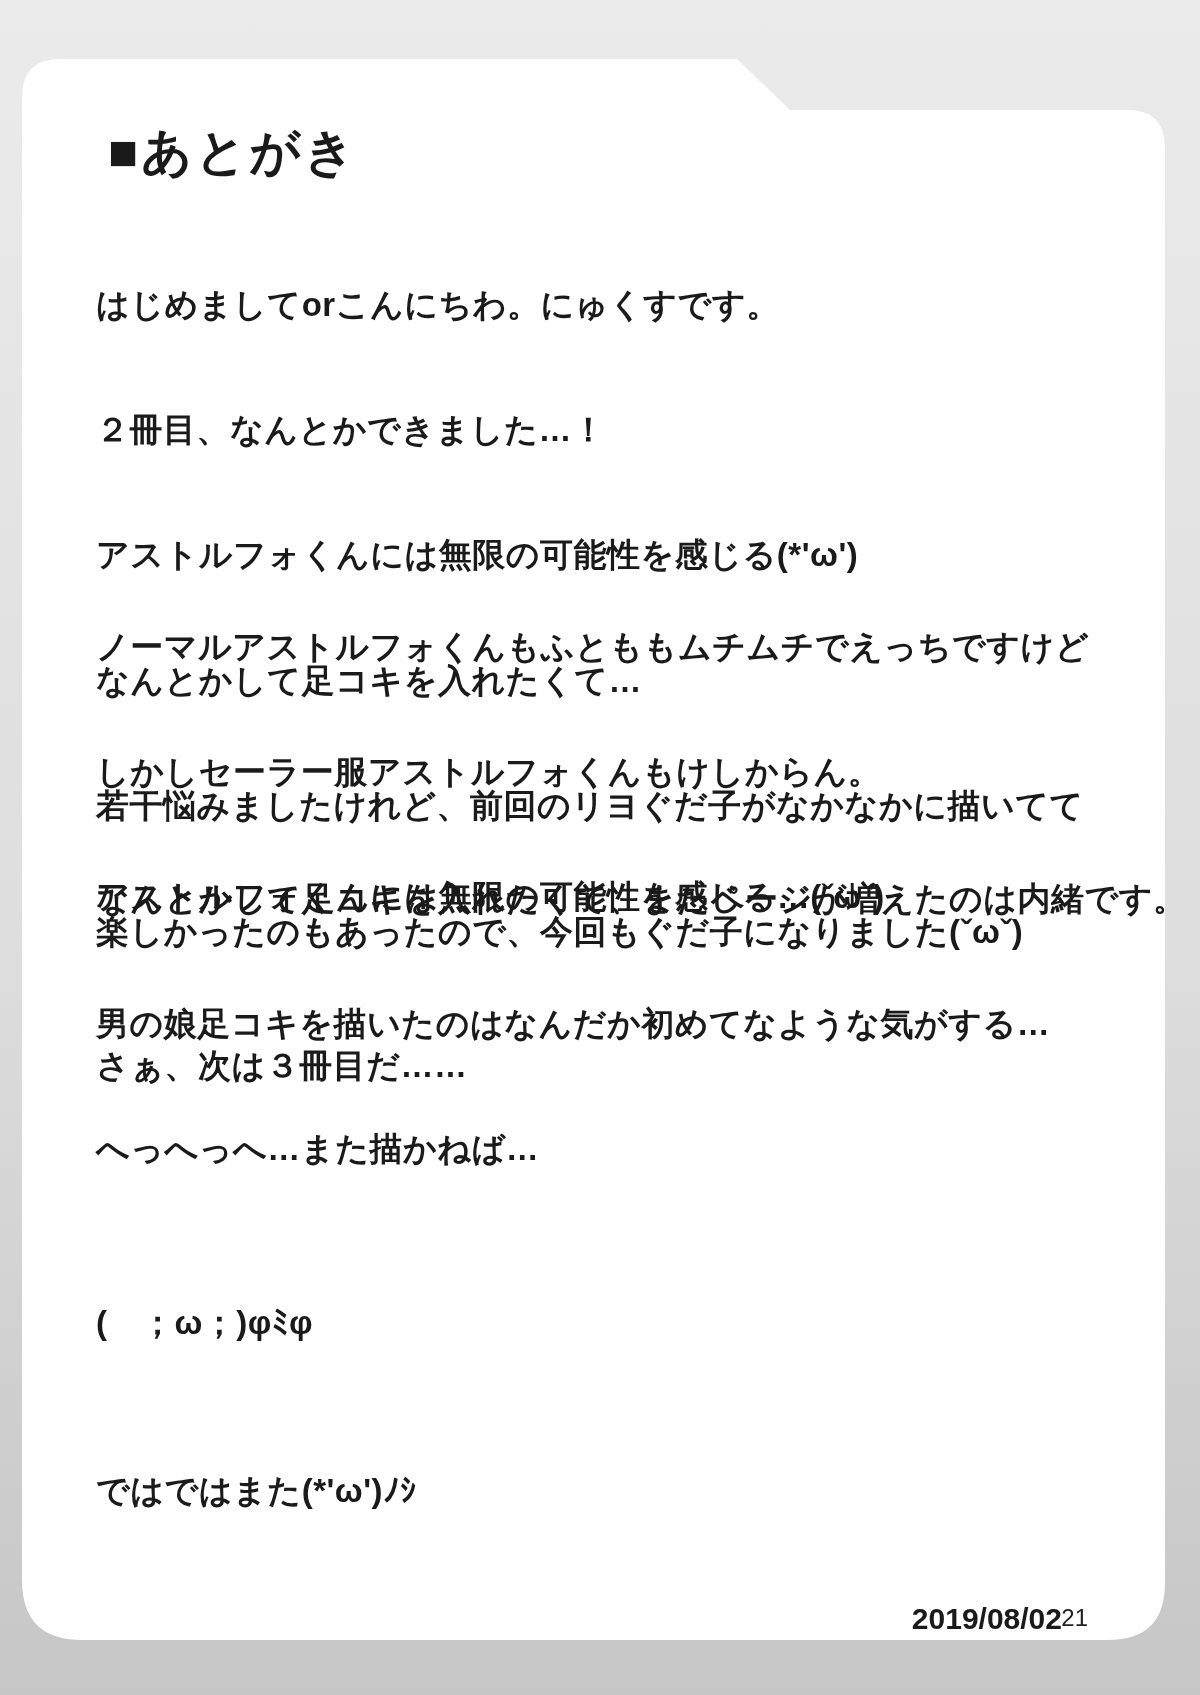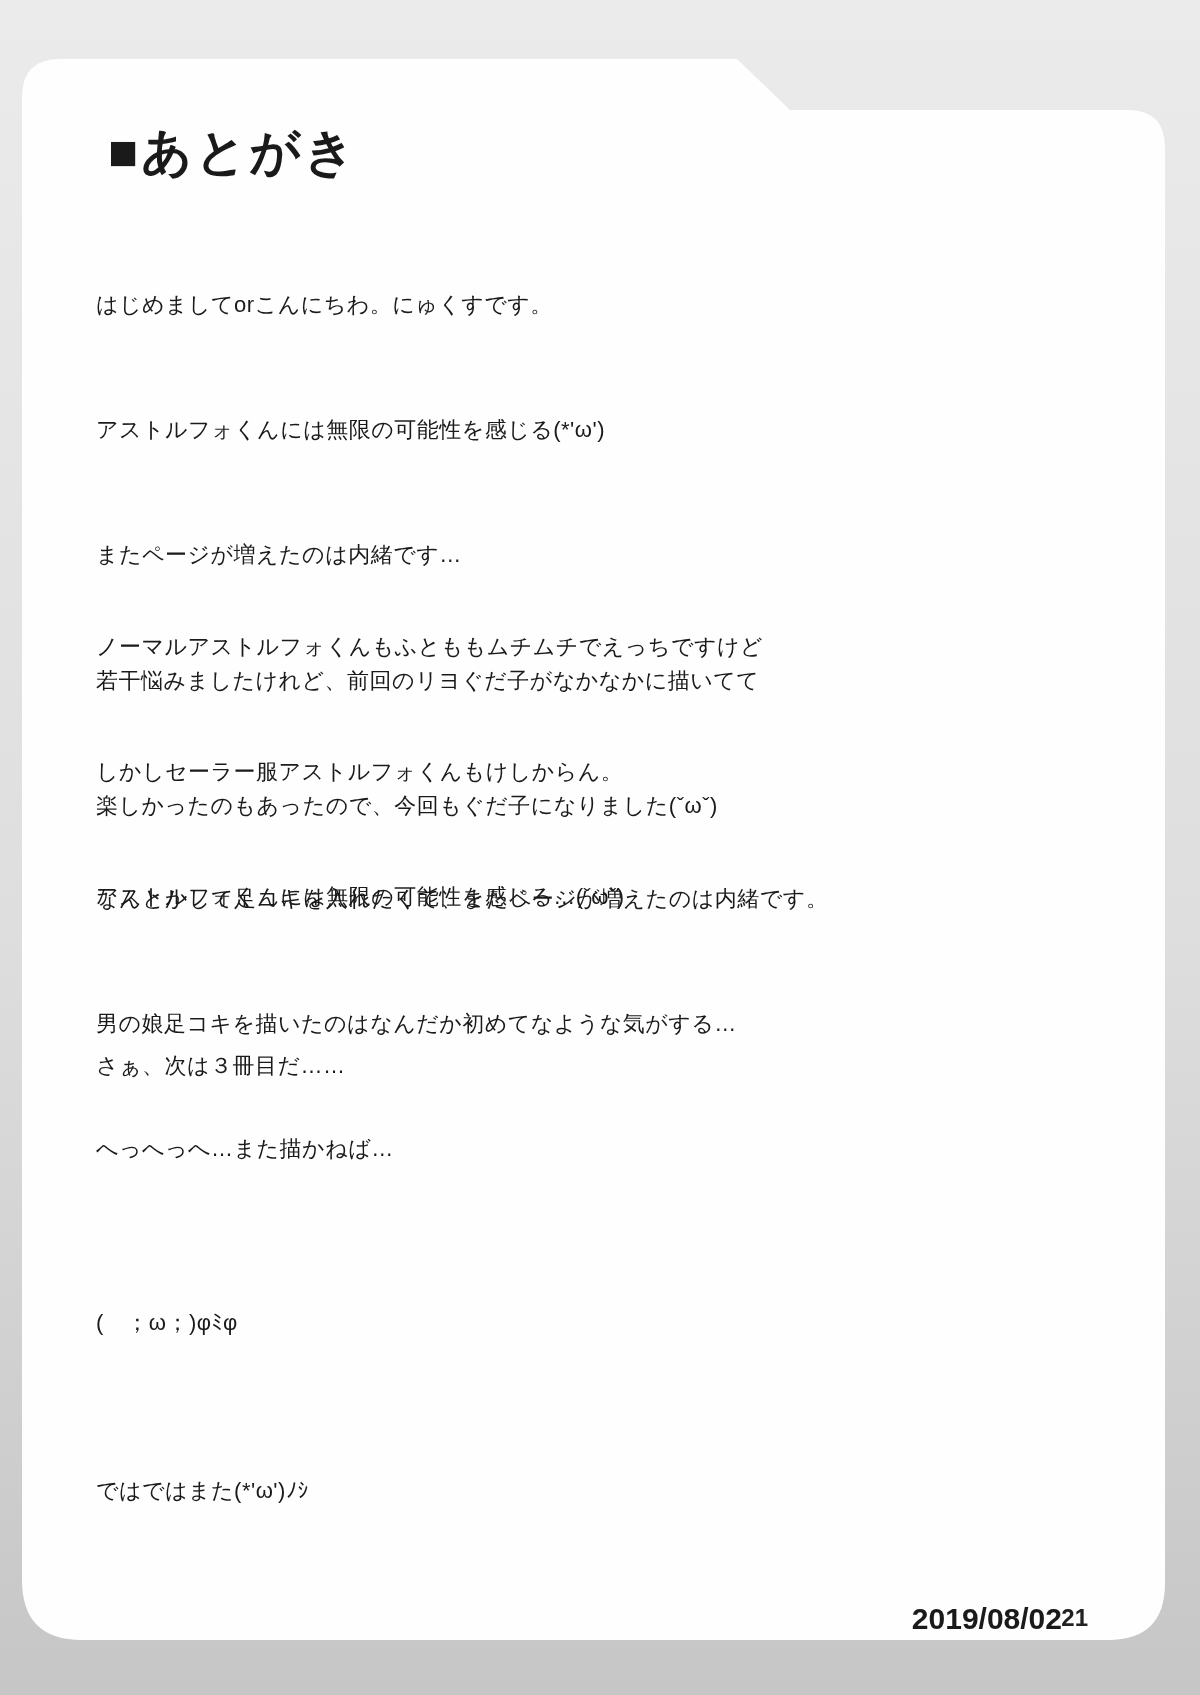--- a/index.html
+++ b/index.html
@@ -37,23 +37,23 @@
     margin: 0;
     font-size: 50px;
     line-height: 54px;
     font-weight: 700;
     letter-spacing: 3px;
     white-space: pre;
   }
   .para {
     position: absolute;
     left: 96px;
-    font-size: 22px;
+    font-size: 33px;
     line-height: 41.8px;
-    font-weight: 400;
+    font-weight: 700;
     letter-spacing: 0.5px;
     white-space: pre;
   }
   .p-intro    { top: 194px; }
   .p-astolfo  { top: 536px; }
   .p-schedule { top: 788px; }
   .p-next     { top: 1039px; }
   .p-emoticon { top: 1296px; }
   .p-farewell { top: 1464px; }
   .signoff {
@@ -65,21 +65,21 @@
     line-height: 44px;
     font-weight: 600;
     white-space: pre;
   }
   .pagenum {
     position: absolute;
     right: 112px;
     top: 1598px;
     font-size: 24px;
     line-height: 28px;
-    font-weight: 700;
+    font-weight: 400;
     color: #222;
   }
 </style>
 </head>
 <body>
 
 <svg class="page-shape" viewBox="0 0 1200 1695" xmlns="http://www.w3.org/2000/svg">
   <path d="M 60 59
            L 737 59
            L 790 110
@@ -93,22 +93,23 @@
            Q 22 59 60 59
            Z" fill="#fefefe"></path>
 </svg>
 
 <div class="content">
 
   <h1 class="title"><span>■</span><span>あとがき</span></h1>
 
   <div class="para p-intro">
     <div>はじめましてorこんにちわ。にゅくすです。</div>
+    <div>２冊目、なんとかできました…！</div>
     <div>アストルフォくんには無限の可能性を感じる(*'ω')</div>
-    <div>またページが増えたのは内緒です…</div>
+    <div>なんとかして足コキを入れたくて…</div>
     <div>若干悩みましたけれど、前回のリヨぐだ子がなかなかに描いてて</div>
     <div>楽しかったのもあったので、今回もぐだ子になりました(ˇωˇ)</div>
   </div>
 
   <div class="para p-astolfo">
     <div>ノーマルアストルフォくんもふとももムチムチでえっちですけど</div>
     <div>しかしセーラー服アストルフォくんもけしからん。</div>
     <div>アストルフォくんには無限の可能性を感じる…(ˇωˇ)</div>
   </div>
 

